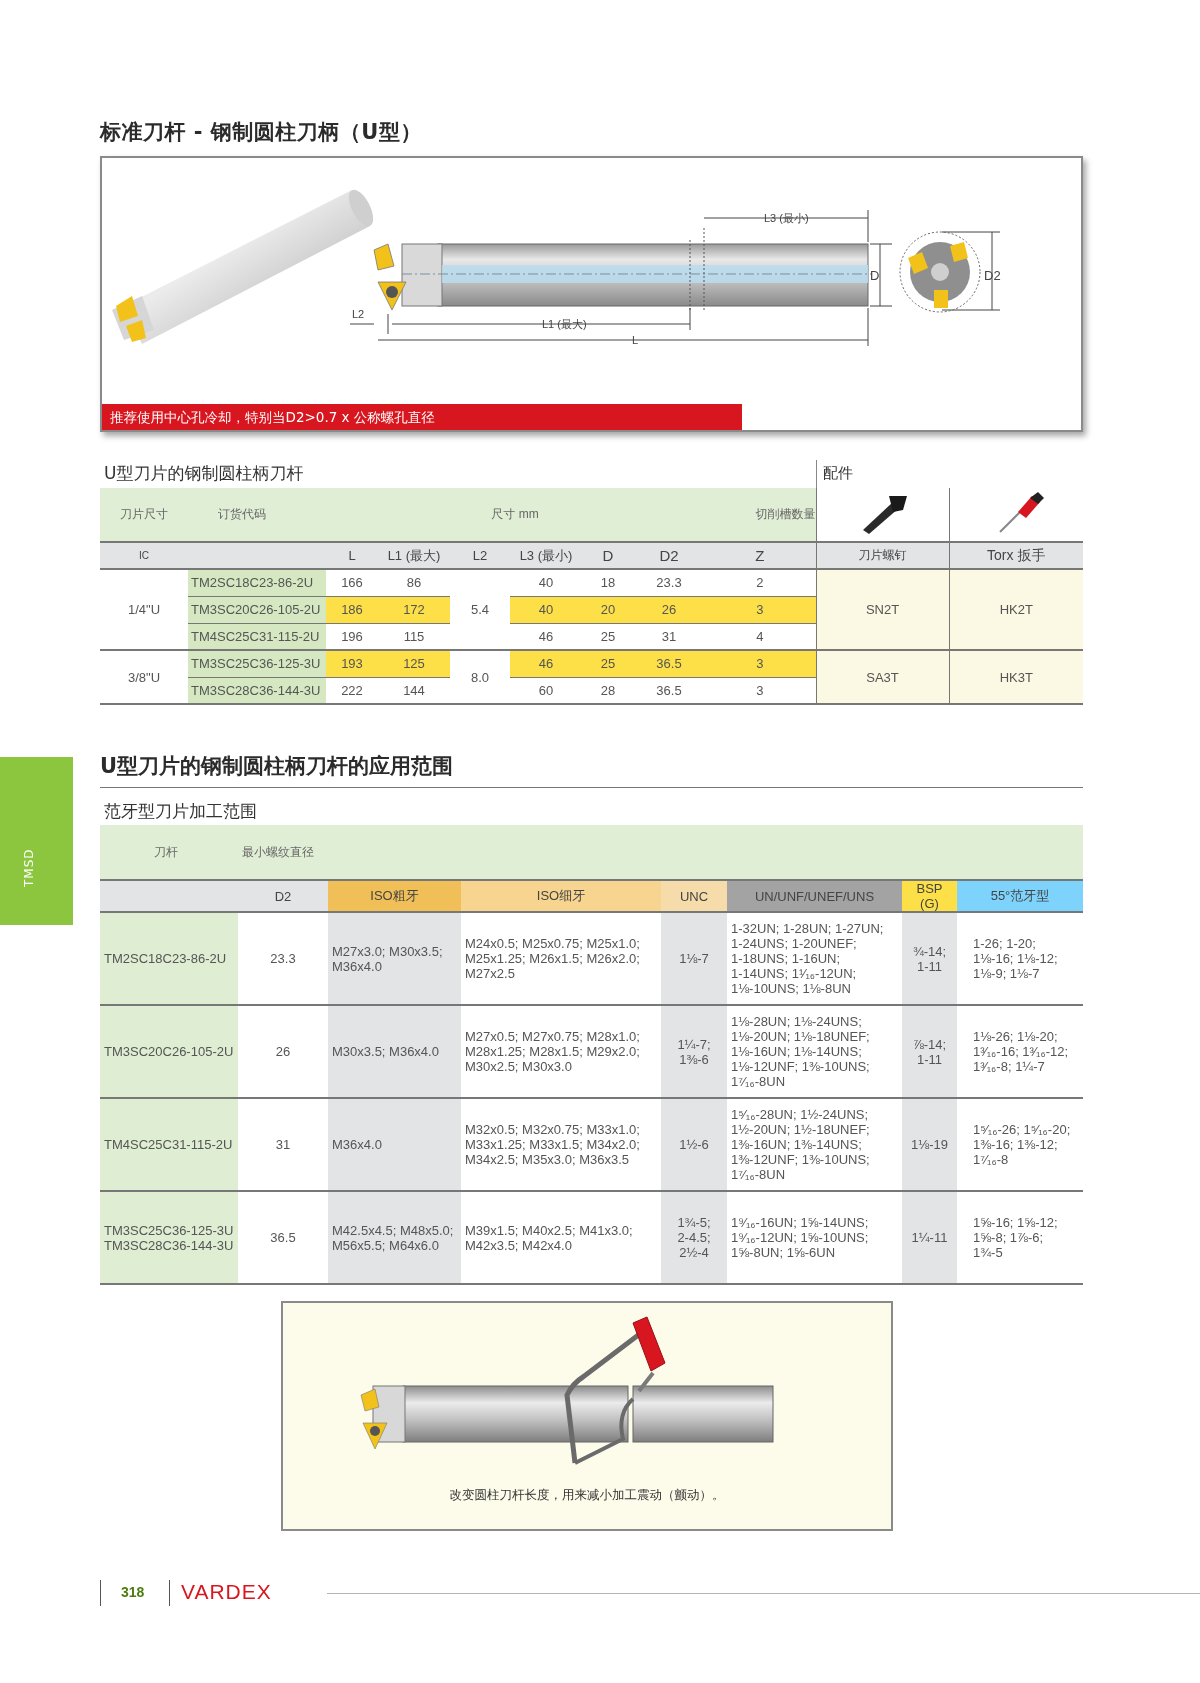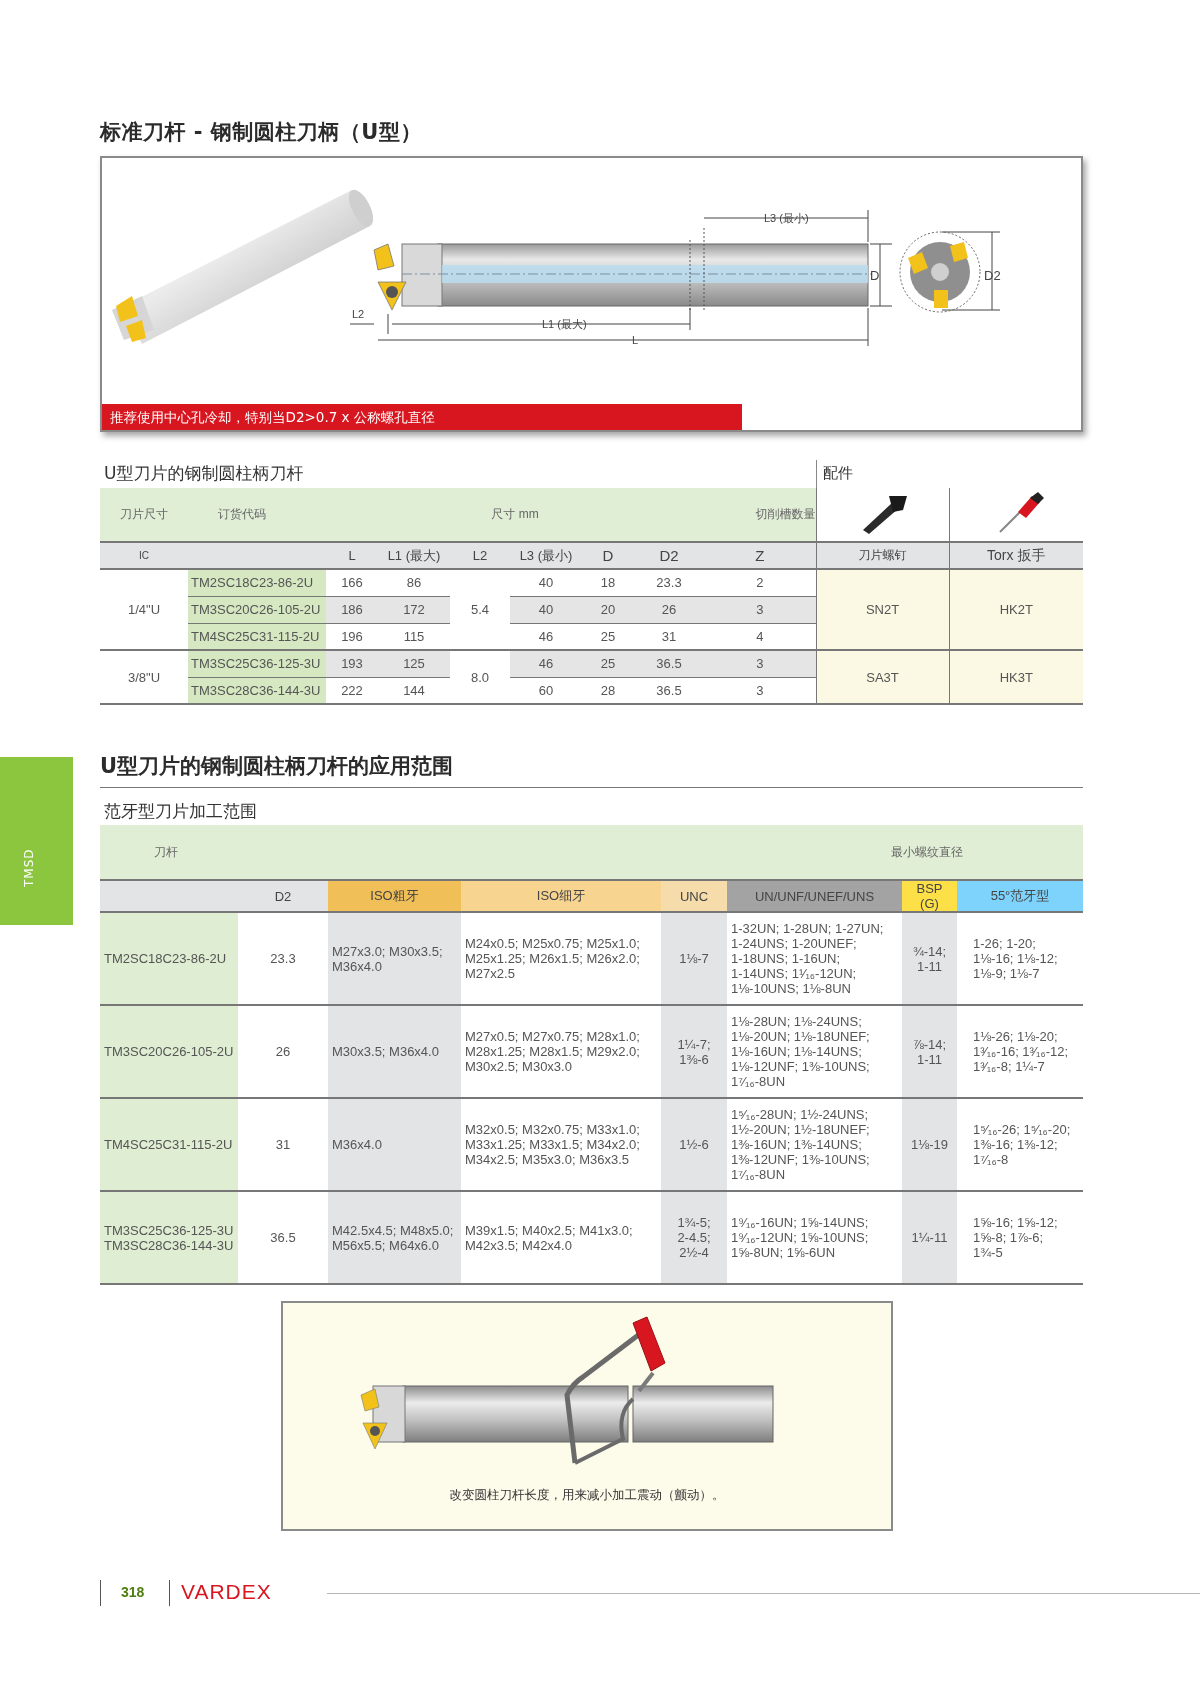--- a/index.html
+++ b/index.html
@@ -17,21 +17,21 @@
   .sub-title { position: absolute; font-size: 17px; color: #333; }
   .rule { position: absolute; height: 2px; background: #6e6e6e; }
 
   
   .t1 { position: absolute; left: 100px; top: 488px; width: 983px; border-collapse: collapse; font-family: "Liberation Sans", sans-serif; font-size: 13px; color: #555; }
   .t1 td { text-align: center; height: 27px; padding: 0; }
   .t1 .hdr-green td { background: #e1eed6; height: 54px; font-size: 12px; color: #666; }
   .t1 .hdr-grey td { background: #e2e4e6; height: 27px; font-size: 13px; color: #444; border-top: 2px solid #777; border-bottom: 2px solid #777; }
   .t1 .code { background: #d6e8c2; text-align: left; padding-left: 3px; }
   .t1 .acc { background: #fbf8e3; border-left: 1px solid #777; }
-  .t1 .greyband { background: #e5e5e5; text-align: center; }
+  .t1 .greyband { background: #fde047; text-align: center; }
   .t1 .sep td { border-top: 2px solid #777; }
   .t1 .end td { border-bottom: 2px solid #777; }
 
   
   .side-tab { position: absolute; left: 0; top: 757px; width: 73px; height: 168px; background: #8cc63f; }
   .side-tab span { position: absolute; left: 22px; top: 130px; transform: rotate(-90deg); transform-origin: left top; color: #fff; font-size: 12px; letter-spacing: 1px; }
 
   .h2 { position: absolute; left: 100px; top: 752px; font-size: 21px; font-weight: bold; color: #2b2b2b; }
 
   
@@ -259,21 +259,21 @@
 </div>
 
 <div class="h2">U型刀片的钢制圆柱柄刀杆的应用范围</div>
 <div class="rule" style="left:100px; top:787px; width:983px; height:1px; background:#777;"></div>
 <div class="sub-title" style="left:104px; top:800px;">范牙型刀片加工范围</div>
 
 <table class="t2">
   <tbody>
       <tr class="hdr-green">
     <td style="padding-left:54px;">刀杆</td>
-    <td colspan="7" style="text-align:right;padding-right:120px;">最小螺纹直径</td>
+    <td colspan="7" style="text-align:left;padding-right:120px;">最小螺纹直径</td>
   </tr>
   <tr class="hdr-cols">
     <td class="h-tool"></td>
     <td class="h-d2">D2</td>
     <td class="h-iso-c">ISO粗牙</td>
     <td class="h-iso-f">ISO细牙</td>
     <td class="h-unc">UNC</td>
     <td class="h-un">UN/UNF/UNEF/UNS</td>
     <td class="h-bsp">BSP (G)</td>
     <td class="h-55">55°范牙型</td>

